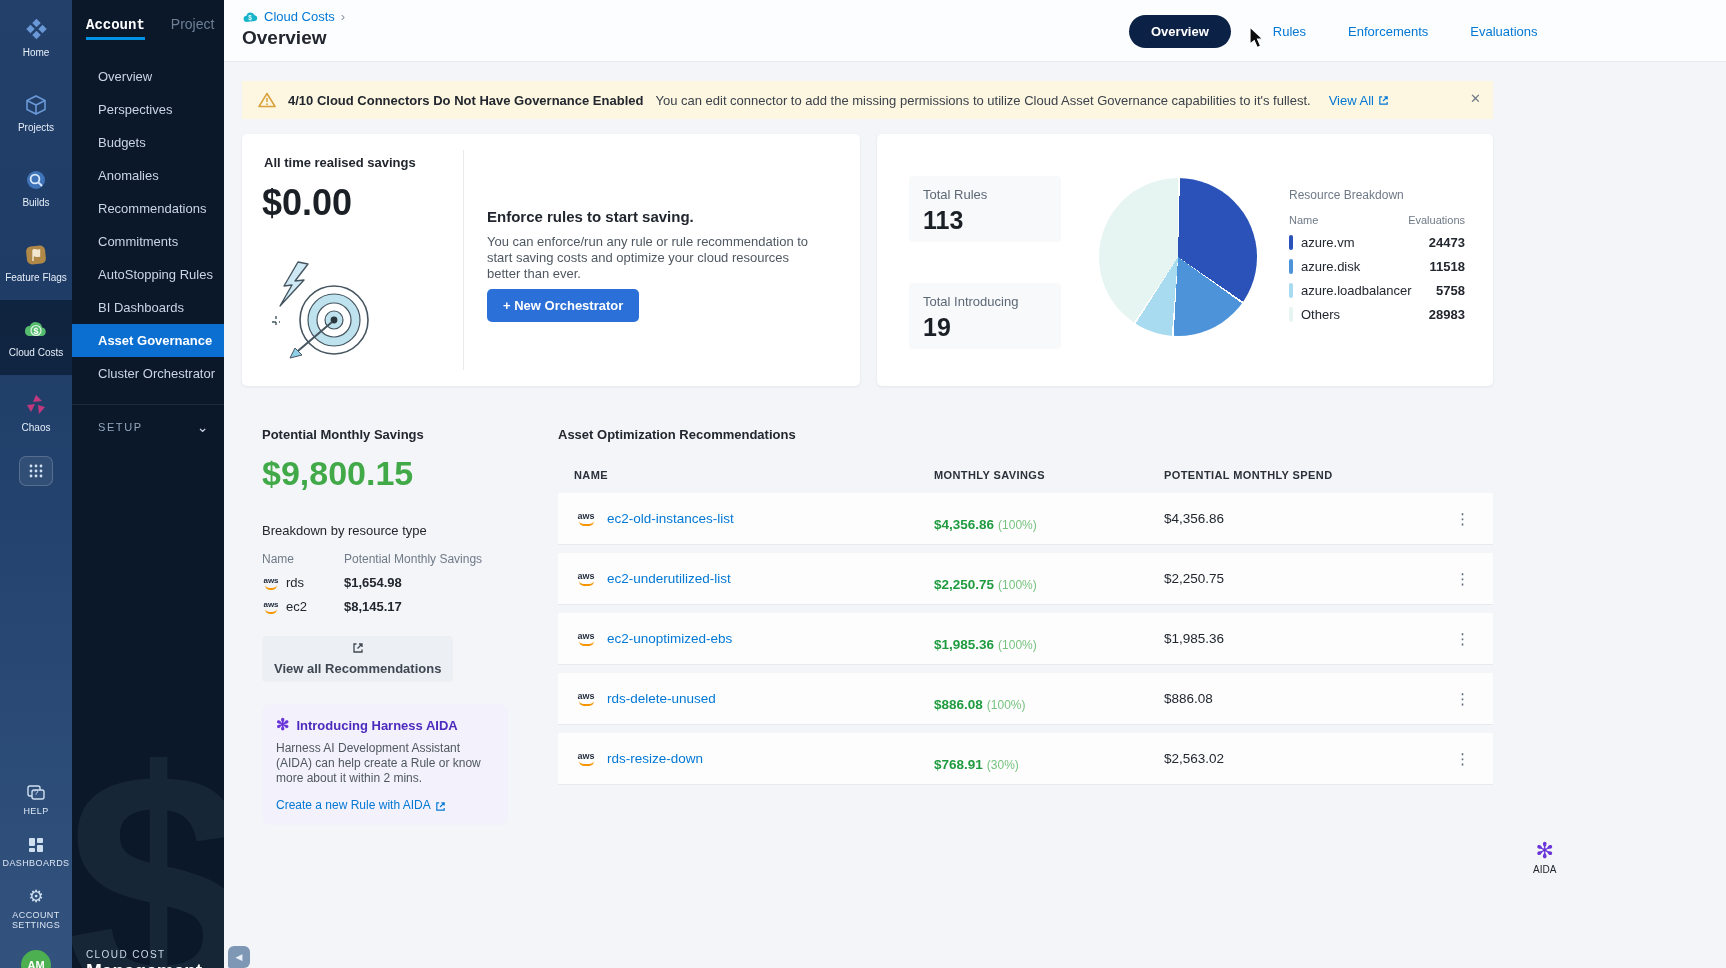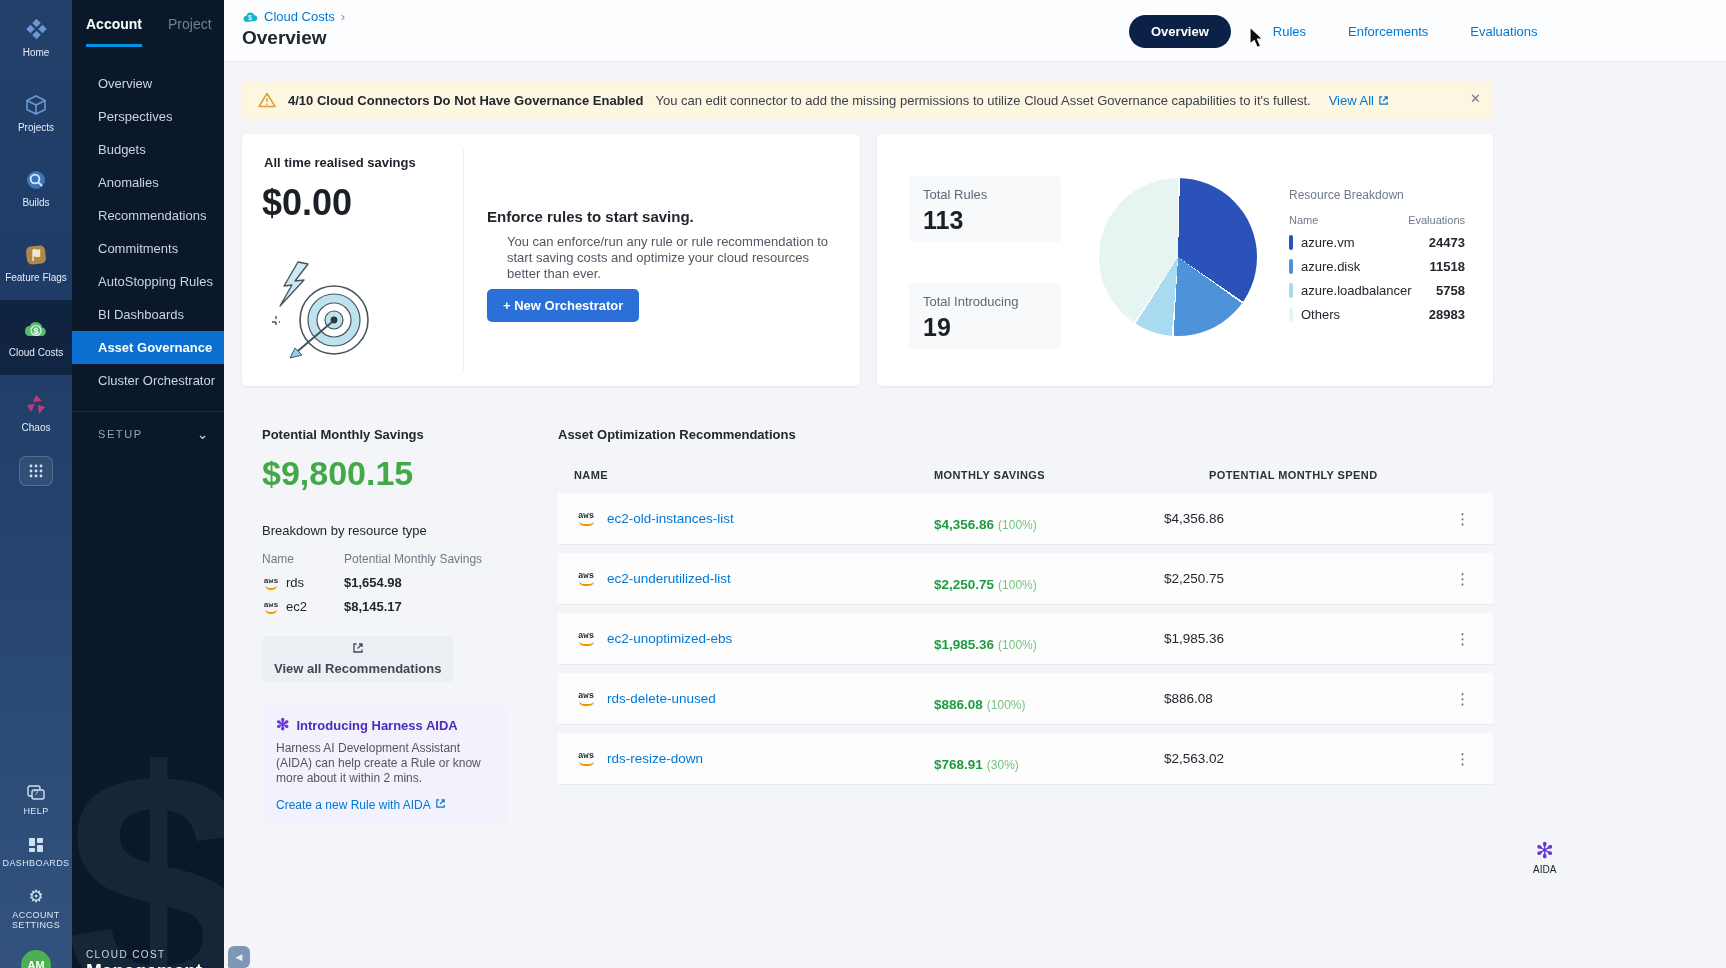--- a/index.html
+++ b/index.html
@@ -19,21 +19,21 @@
   .rail-bottom { width:72px; display:flex; flex-direction:column; align-items:center; gap:4px; padding-bottom:0; }
   .rail-bottom .slot { display:flex; flex-direction:column; align-items:center; gap:4px; margin-bottom:16px; cursor:pointer; }
   .rail-bottom .lbl { font-size:9px; color:#dbe6f2; letter-spacing:.4px; text-align:center; line-height:10px; }
   .avatar { width:30px; height:30px; border-radius:50%; background:#4caf50; color:#fff; font-size:11px; font-weight:bold;
     display:flex; align-items:center; justify-content:center; margin-bottom:-12px; }
 
   
   .sidebar { width:152px; flex:0 0 152px; background:#0b1829; position:relative; z-index:2; overflow:hidden; color:#c9d5e4; }
   .side-tabs { display:flex; gap:26px; padding:16px 0 10px 14px; align-items:baseline; }
   .side-tab { font-size:14px; color:#6e8097; cursor:pointer; }
-  .side-tab.active { color:#fff; font-weight:bold; border-bottom:3px solid #0092e4; padding-bottom:12px; }
+  .side-tab.active { color:#fff; font-weight:bold; border-bottom:3px solid #0092e4; padding-bottom:4px;font-family:Liberation Mono, monospace; }
   .side-menu { margin-top:10px; }
   .side-item { font-size:13px; color:#c9d5e4; padding:9px 8px 9px 26px; cursor:pointer; white-space:nowrap; }
   .side-item.selected { background:#0b6fd2; color:#fff; font-weight:bold; }
   .setup-row { margin-top:14px; border-top:1px solid rgba(255,255,255,.08); padding:14px 14px 0 26px;
     display:flex; justify-content:space-between; align-items:center; font-size:11px; letter-spacing:1.6px; color:#93a7bf; cursor:pointer; }
   .watermark { position:absolute; bottom:-85px; left:-6px; font-size:330px; font-weight:bold;
     color:rgba(125,165,185,.10); line-height:1; pointer-events:none; }
   .module-title { position:absolute; left:14px; bottom:-14px; }
   .module-title .eyebrow { font-size:10px; letter-spacing:1.4px; color:#cdd8e5; }
   .module-title .name { font-size:19px; font-weight:bold; color:#fff; }
@@ -60,21 +60,21 @@
   .banner .b-close { position:absolute; right:12px; top:10px; color:#6f7a88; font-size:13px; cursor:pointer; }
 
   .cards-row { display:flex; gap:17px; margin-top:15px; }
   .card { background:#fff; border-radius:5px; box-shadow:0 1px 3px rgba(40,50,60,.08); }
   .savings-card { width:618px; height:252px; position:relative; }
   .sc-title { position:absolute; left:22px; top:21px; font-size:13px; font-weight:bold; color:#22272f; }
   .sc-amount { position:absolute; left:20px; top:48px; font-size:36px; font-weight:bold; color:#1b2027; }
   .sc-illus { position:absolute; left:26px; top:126px; }
   .sc-divider { position:absolute; left:221px; top:16px; bottom:16px; width:1px; background:#e9ecef; }
   .sc-cta-title { position:absolute; left:245px; top:74px; font-size:15px; font-weight:bold; color:#22272f; }
-  .sc-cta-body { position:absolute; left:245px; top:100px; width:330px; font-size:13px; color:#4f5862; line-height:16px;margin-left:20px; }
+  .sc-cta-body { position:absolute; left:245px; top:100px; width:330px; font-size:13px; color:#4f5862; line-height:16px; }
   .sc-btn { position:absolute; left:245px; top:155px; background:#2b6fd8; color:#fff; font-size:13px; font-weight:bold;
     border:none; border-radius:5px; padding:9px 16px; cursor:pointer; }
 
   .stats-card { width:616px; height:252px; position:relative; }
   .stat-box { position:absolute; left:32px; width:152px; height:66px; background:#f7f9fb; border-radius:4px; padding:11px 14px; }
   .stat-box .s-lbl { font-size:13px; color:#5d6875; }
   .stat-box .s-val { font-size:25px; font-weight:bold; color:#1b2027; margin-top:4px; }
   .donut-wrap { position:absolute; left:222px; top:44px; width:158px; height:158px; }
   .donut { width:158px; height:158px; border-radius:50%; }
   .donut-hole { position:absolute; left:29px; top:29px; width:100px; height:100px; background:#fff; border-radius:50%;
@@ -97,38 +97,38 @@
   .pot-head { display:flex; font-size:12px; color:#6f7a88; margin-top:14px; }
   .pot-head .c1 { width:82px; } 
   .pot-row { display:flex; align-items:center; margin-top:9px; font-size:13px; color:#22272f; }
   .pot-row .c1 { width:82px; display:flex; align-items:center; gap:6px; }
   .pot-row .c2 { font-weight:bold; }
   .view-all-btn { margin-top:22px; display:inline-flex; align-items:center; gap:7px; background:#eceff3; border:none;
     border-radius:4px; padding:6px 12px; font-size:13px; font-weight:bold; color:#3f4852; cursor:pointer;flex-direction:column; }
   .aida-card { margin-top:22px; width:246px; background:#f3f1fb; border-radius:8px; padding:13px 14px; }
   .aida-card .a-head { display:flex; align-items:center; gap:7px; font-size:13px; font-weight:bold; color:#4c2bbd; }
   .aida-card .a-body { font-size:12px; color:#4f5862; line-height:15px; margin-top:8px; }
-  .aida-card .a-link { font-size:12px; color:#0278d5; margin-top:12px; display:flex; align-items:flex-start; gap:4px; cursor:pointer; }
+  .aida-card .a-link { font-size:12px; color:#0278d5; margin-top:12px; display:flex; align-items:flex-end; gap:4px; cursor:pointer; }
   .sparkle { color:#6a35d9; font-size:16px; line-height:1; }
 
   .rec-col { margin-left:18px; width:935px; }
   .rec-title { font-size:13px; font-weight:bold; color:#22272f; }
   .rec-head { display:flex; margin-top:27px; font-size:11px; font-weight:bold; letter-spacing:.4px; color:#2b313a; padding-left:16px; }
-  .rec-head .h1 { width:360px; } .rec-head .h2 { width:230px; } .rec-head .h3 { flex:1;margin-left:45px; }
+  .rec-head .h1 { width:360px; } .rec-head .h2 { width:230px; } .rec-head .h3 { flex:1; }
   .rec-rows { margin-top:12px; }
   .rec-row { display:flex; align-items:center; height:52px; background:#fdfdfe; border-bottom:1px solid #e7eaee;
     margin-bottom:8px; padding-left:16px; }
   .rec-row .r-name { width:360px; display:flex; align-items:center; gap:9px; }
   .rec-row .r-name a { font-size:13.5px; color:#0278d5; text-decoration:none; cursor:pointer; }
   .rec-row .r-sav { width:230px; font-size:13.5px; font-weight:bold; color:#1f9b3f;margin-top:12px; }
   .rec-row .r-sav .pct { font-weight:normal; font-size:12px; color:#76c27e; margin-left:4px; }
   .rec-row .r-spend { flex:1; font-size:13.5px; color:#22272f; }
   .kebab { width:60px; text-align:center; color:#5d6875; font-size:15px; letter-spacing:1px; cursor:pointer; }
 
-  .awslogo { display:inline-flex; flex-direction:column; align-items:center; width:24px;font-family:Liberation Mono, monospace; }
+  .awslogo { display:inline-flex; flex-direction:column; align-items:center; width:24px; }
   .awslogo i { font-style:normal; font-weight:bold; font-size:9px; color:#252f3e; line-height:9px; }
   .awslogo b { width:15px; height:5px; border:solid #f79400; border-width:0 0 2px 0; border-radius:0 0 9px 9px; }
   .awslogo.sm { width:18px; } .awslogo.sm i { font-size:8px; } .awslogo.sm b { width:12px; }
 
   .aida-fab { position:absolute; left:1533px; top:840px; display:flex; flex-direction:column; align-items:center; gap:2px; cursor:pointer; }
   .aida-fab .sparkle { font-size:22px; }
   .aida-fab .f-lbl { font-size:10px; color:#22272f; }
 
   .cursor { position:absolute; left:1248px; top:26px; z-index:9; pointer-events:none; }
 </style>

